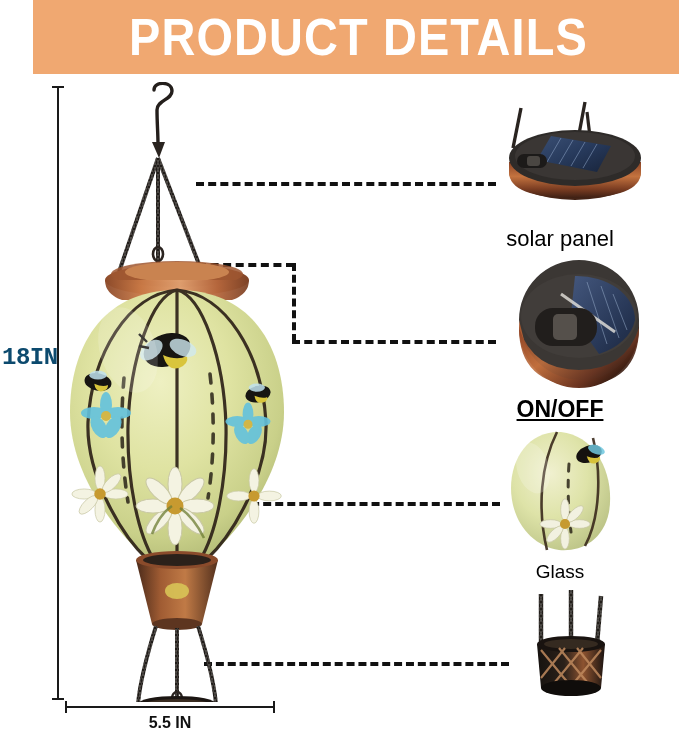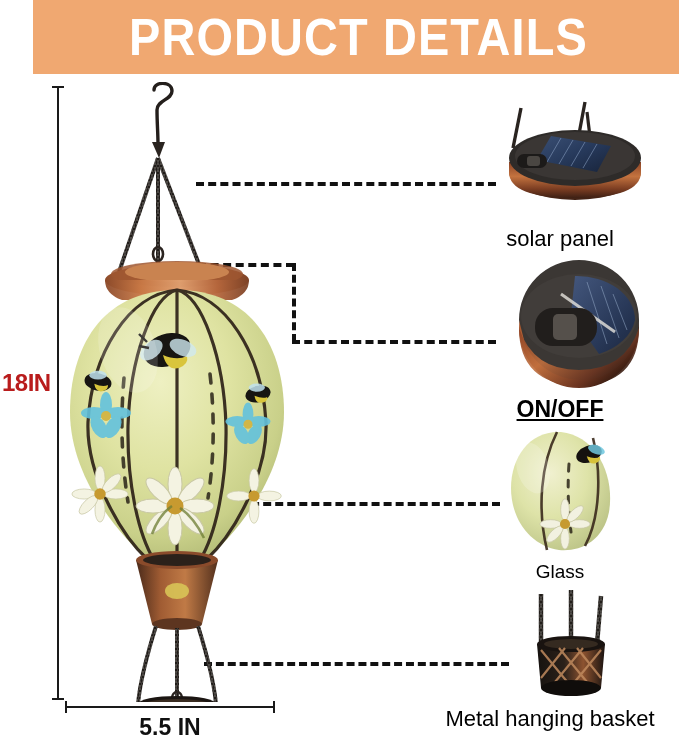--- a/index.html
+++ b/index.html
@@ -60,32 +60,33 @@
     content: "";
     position: absolute;
     top: -5px; width: 2px; height: 12px;
     background: #1a1a1a;
   }
   .ruler-h::before { left: 0; }
   .ruler-h::after  { right: 0; }
 
   #height-label {
     position: absolute;
-    left: 2px; top: 369px;
+    left: 2px; top: 344px;
     font-size: 24px;
     font-weight: bold;
-    color: #b91c1c;
+    color: #0c4a6e;
     letter-spacing: -0.5px;
+    font-family: Liberation Mono, monospace;
   }
   #width-label {
     position: absolute;
     left: 65px; top: 714px;
     width: 210px;
     text-align: center;
-    font-size: 23px;
+    font-size: 16px;
     font-weight: bold;
     color: #101010;
   }
 
   
   .dash-h {
     position: absolute;
     height: 0;
     border-top: 4px dashed #111111;
   }
@@ -482,15 +483,14 @@
         <path d="M24 62 L52 96 M42 60 L70 94 M60 60 L84 90"></path>
         <path d="M84 62 L56 96 M66 60 L38 94 M48 60 L24 90"></path>
       </g>
       <ellipse cx="54" cy="100" rx="30" ry="8" fill="#100d0b"></ellipse>
     </svg>
   </div>
 
   <div class="callout-label" id="label-solar-panel">solar panel</div>
   <div class="callout-label" id="label-onoff">ON/OFF</div>
   <div class="callout-label" id="label-glass">Glass</div>
-  <div class="callout-label" id="label-basket">Metal hanging basket</div>
 
 </div>
 
 </body></html>

